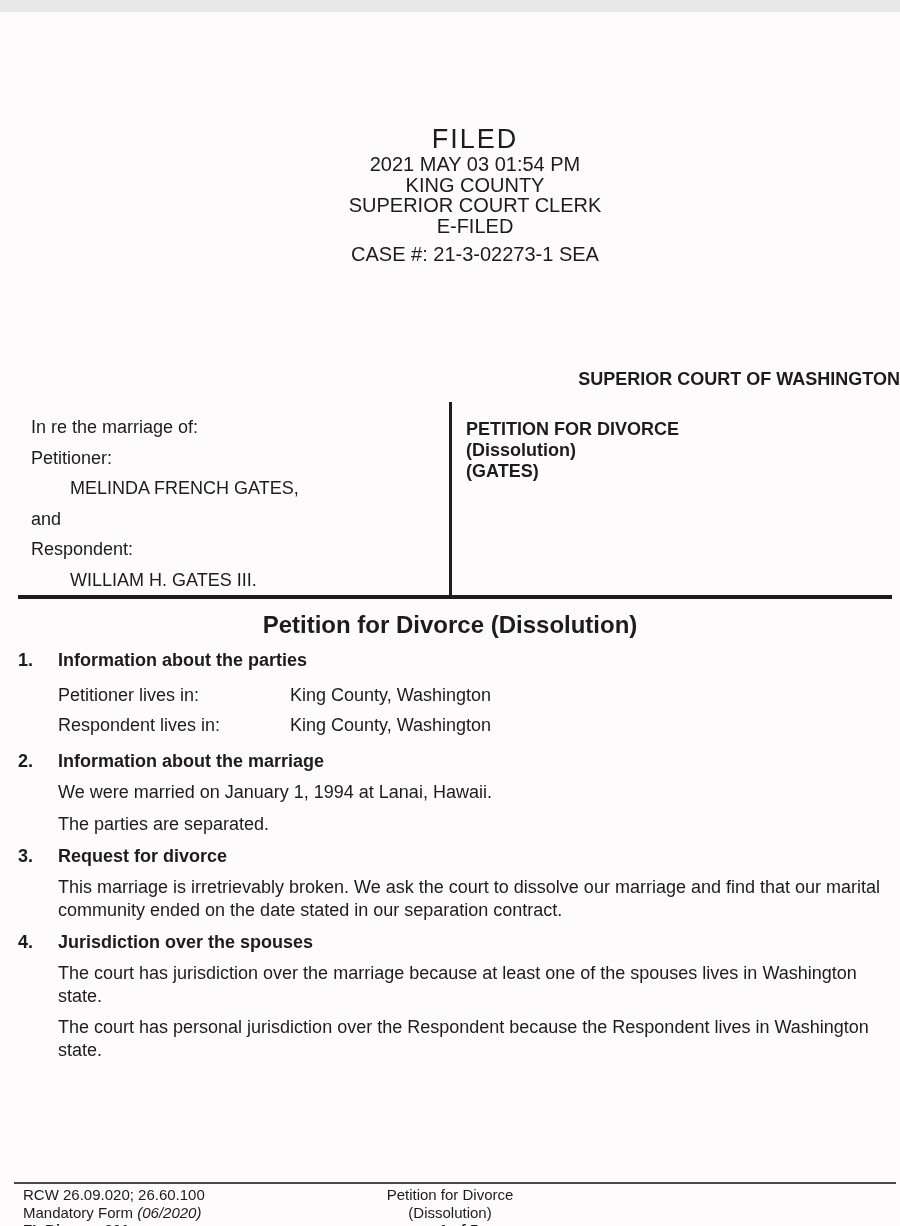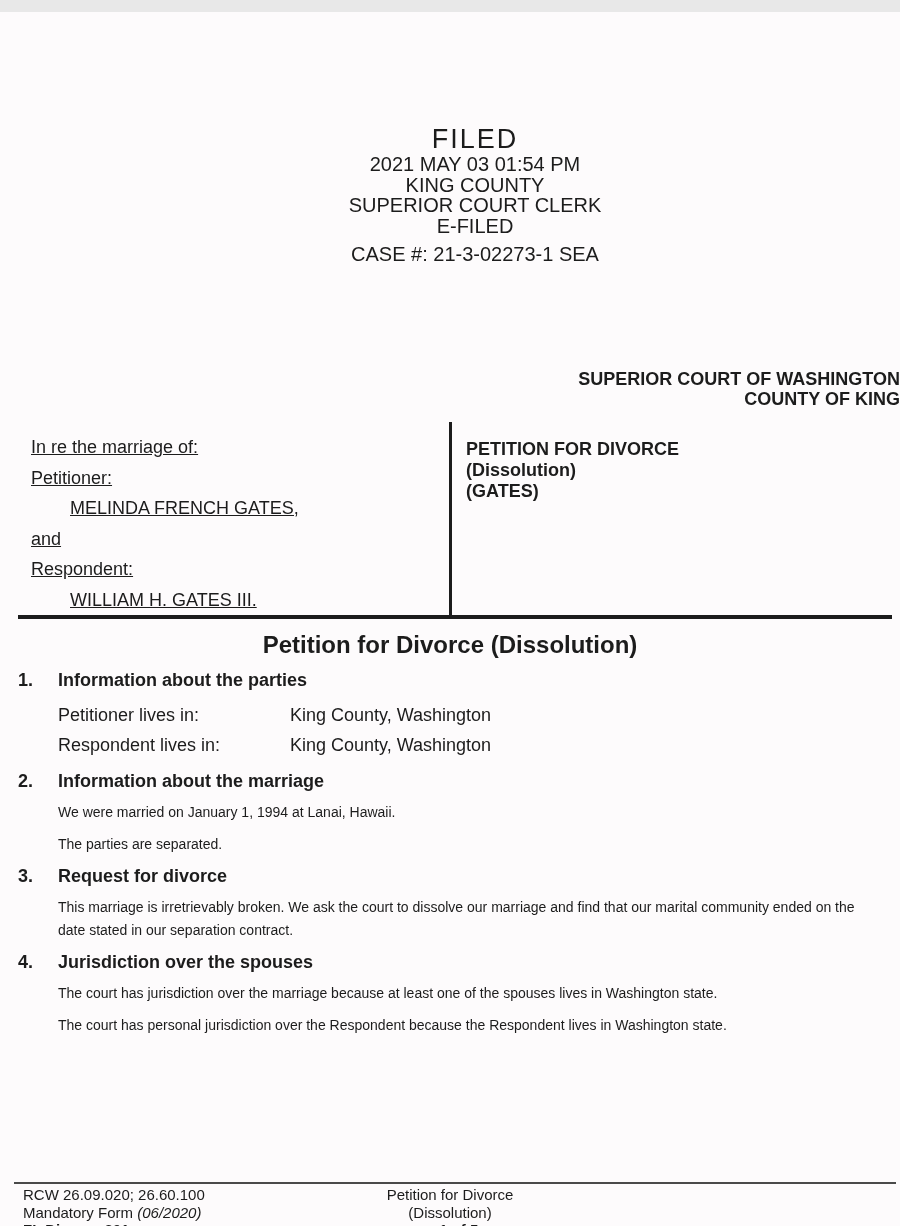--- a/index.html
+++ b/index.html
@@ -53,21 +53,21 @@
     margin-top:13px;
     min-height:185px;
   }
   .caption-left{
     width:452px;
     border-right:3px solid #1c1c1c;
     box-sizing:border-box;
     padding:10px 0 0 31px;
     font-size:18px;
   }
-  .caption-left .cap-line{line-height:30.5px;text-decoration:underline;}
+  .caption-left .cap-line{line-height:30.5px;}
   .caption-left .cap-name{padding-left:39px;}
   .caption-right{
     flex:1;
     padding:10px 18px 0 14px;
     font-size:18px;
   }
   .no-row{display:flex;align-items:flex-end;line-height:24px;}
   .no-label{flex:0 0 auto;}
   .no-blank{
     flex:1;
@@ -109,21 +109,21 @@
     line-height:21px;
   }
   .sec-body{margin:9px 20px 0 58px;}
   .kv-row{
     display:grid;
     grid-template-columns:232px auto;
     font-size:18px;
     line-height:30px;
   }
   .sec-para{
-    font-size:14px;
+    font-size:18px;
     line-height:22.5px;
     margin:0 0 9px 0;
     max-width:828px;
   }
 
   
   .footer{
     position:absolute;
     left:0;right:0;
     top:1170px;
@@ -159,21 +159,20 @@
     <div class="stamp-title">FILED</div>
     <div class="stamp-line">2021 MAY 03 01:54 PM</div>
     <div class="stamp-line">KING COUNTY</div>
     <div class="stamp-line">SUPERIOR COURT CLERK</div>
     <div class="stamp-line">E-FILED</div>
     <div class="stamp-case">CASE #: 21-3-02273-1 SEA</div>
   </div>
 
   <div class="court-header">
     <div>SUPERIOR COURT OF WASHINGTON</div>
-    <div>COUNTY OF KING</div>
   </div>
 
   <div class="caption">
     <div class="caption-left">
       <div class="cap-line">In re the marriage of:</div>
       <div class="cap-line">Petitioner:</div>
       <div class="cap-line cap-name">MELINDA FRENCH GATES,</div>
       <div class="cap-line">and</div>
       <div class="cap-line">Respondent:</div>
       <div class="cap-line cap-name">WILLIAM H. GATES III.</div>

